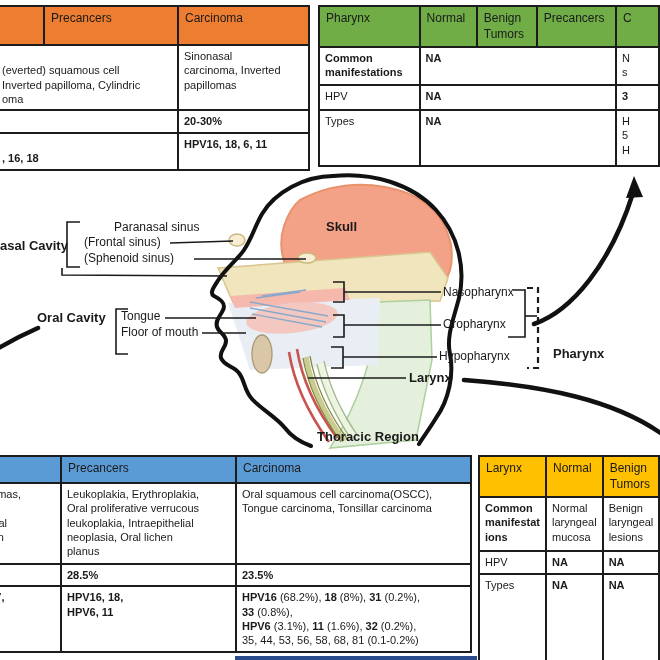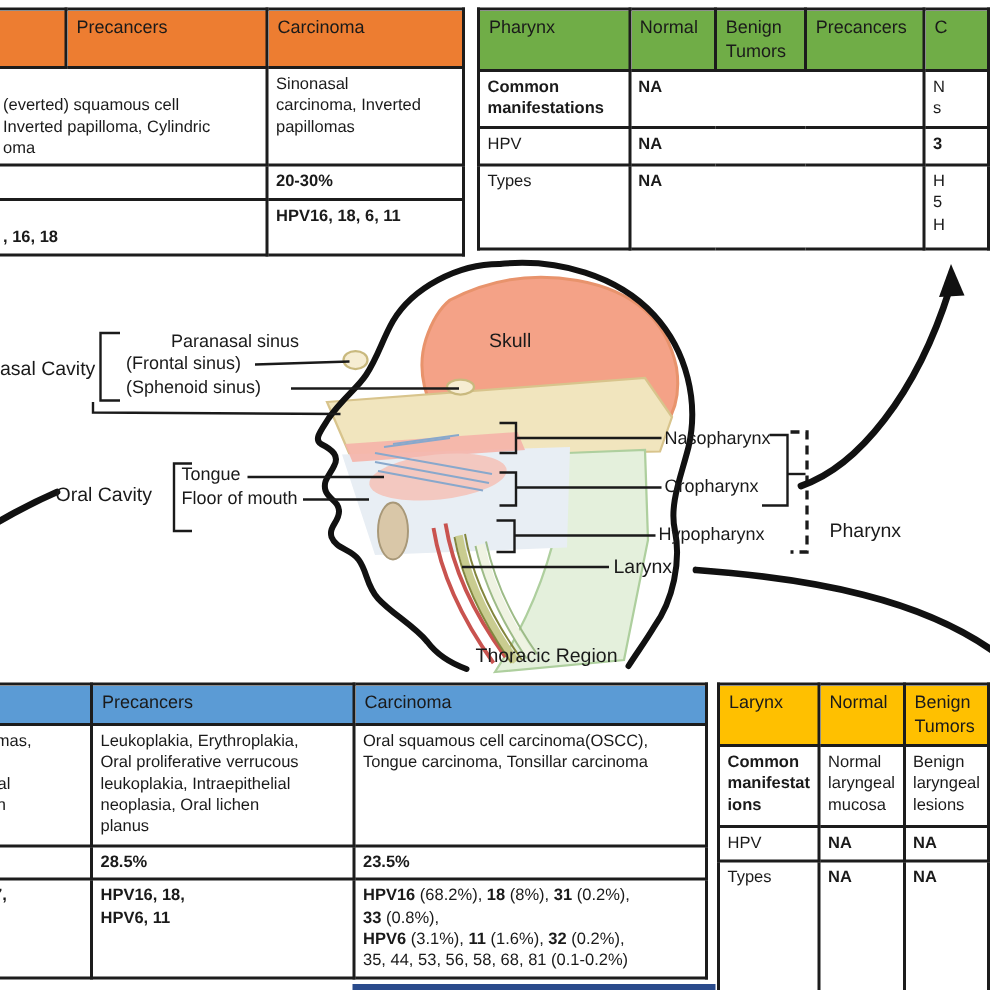--- a/index.html
+++ b/index.html
@@ -1,20 +1,20 @@
 <!DOCTYPE html>
 <html><head>
 <meta charset="utf-8">
 <style>
   html,body{margin:0;padding:0;background:#fff;}
   #screen{position:relative;width:660px;height:660px;overflow:hidden;background:#fff;
           font-family:"Liberation Sans",sans-serif;color:#1a1a1a;}
   svg.diagram{position:absolute;left:0;top:0;z-index:1;}
   .lbl{position:absolute;z-index:3;font-size:12px;line-height:1.25;white-space:pre-line;}
-  .lbl.big{font-size:13px;font-weight:normal;}
+  .lbl.big{font-size:13px;font-weight:bold;}
   table.tbl{position:absolute;z-index:2;border-collapse:collapse;table-layout:fixed;background:#fff;}
   .tbl td,.tbl th{border:2px solid #1c1c1c;vertical-align:top;text-align:left;
       padding:3px 5px;font-size:11px;line-height:1.3;white-space:pre-line;overflow:hidden;}
   .tbl th{font-weight:normal;font-size:12px;padding:4px 6px;}
   .hdr-orange th{background:#ED7D31;}
   .hdr-green th{background:#70AD47;}
   .hdr-blue th{background:#5B9BD5;}
   .hdr-yellow th{background:#FFC000;}
   .b{font-weight:bold;}
   .c{text-align:center;vertical-align:middle;}
@@ -92,21 +92,21 @@
       <path d="M -8 352 Q 15 338 38 328"></path>
     </g>
     <polygon points="626,198 634,176 643,197" fill="#111"></polygon>
   </svg>
 
   <div class="lbl big" style="left:326px;top:219px;">Skull</div>
   <div class="lbl big" style="left:0px;top:238px;">asal Cavity</div>
   <div class="lbl" style="left:84px;top:220px;margin-left:30px;">Paranasal sinus</div>
   <div class="lbl" style="left:84px;top:235px;">(Frontal sinus)</div>
   <div class="lbl" style="left:84px;top:251px;">(Sphenoid sinus)</div>
-  <div class="lbl big" style="left:37px;top:322px;">Oral Cavity</div>
+  <div class="lbl big" style="left:37px;top:310px;">Oral Cavity</div>
   <div class="lbl" style="left:121px;top:309px;">Tongue</div>
   <div class="lbl" style="left:121px;top:325px;">Floor of mouth</div>
   <div class="lbl" style="left:443px;top:285px;">Nasopharynx</div>
   <div class="lbl" style="left:443px;top:317px;">Oropharynx</div>
   <div class="lbl" style="left:439px;top:349px;">Hypopharynx</div>
   <div class="lbl big" style="left:553px;top:346px;">Pharynx</div>
   <div class="lbl big" style="left:409px;top:370px;">Larynx</div>
   <div class="lbl big" style="left:317px;top:429px;">Thoracic Region</div>
 
   <table class="tbl" style="left:-62px;top:5px;">

